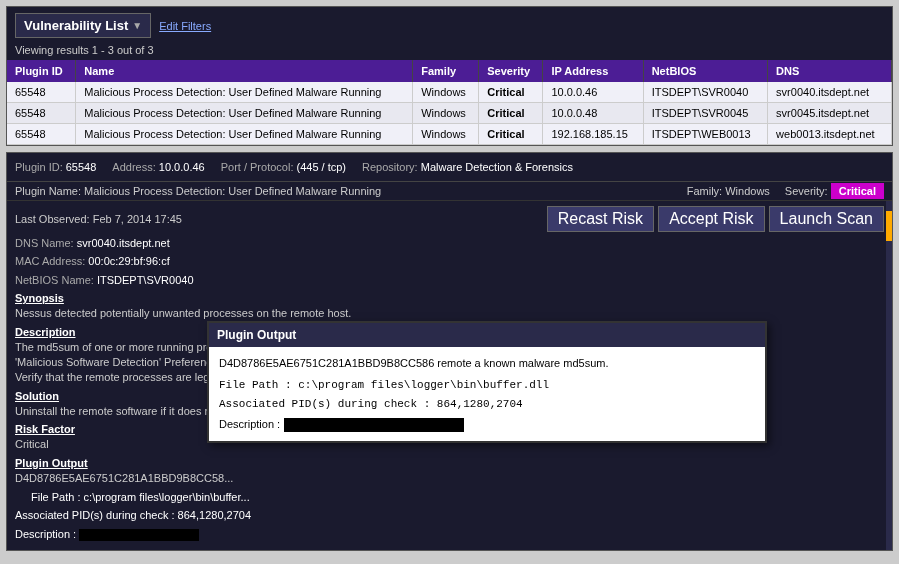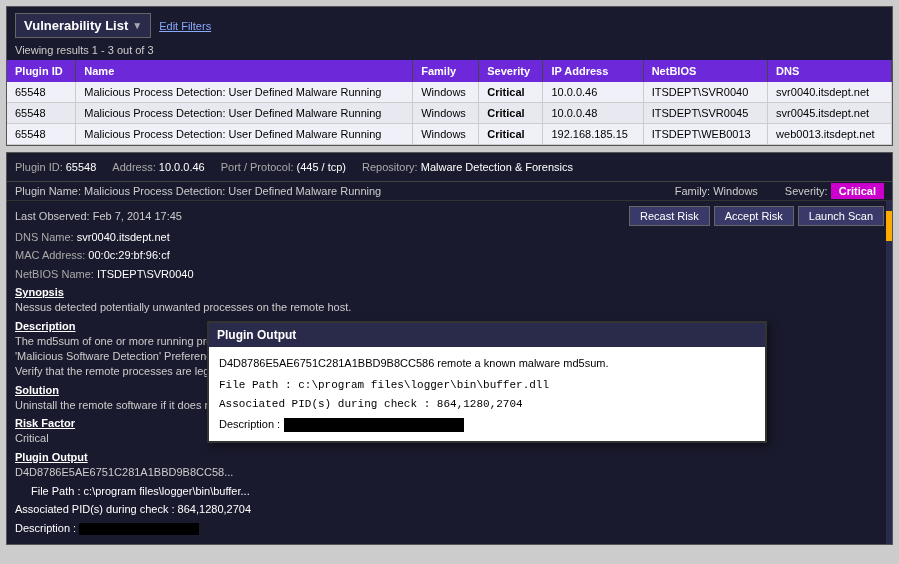--- a/index.html
+++ b/index.html
@@ -51,21 +51,21 @@
       padding: 2px 8px 4px 8px;
     }
 
     
     .vuln-table {
       width: 100%;
       border-collapse: collapse;
       background: #fff;
     }
     .vuln-table thead tr {
-      background: #6d28d9;
+      background: #4c1d95;
       color: #fff;
     }
     .vuln-table thead th {
       padding: 5px 8px;
       text-align: left;
       font-weight: bold;
       font-size: 11px;
       border-right: 1px solid #444;
     }
     .vuln-table tbody tr {
@@ -120,21 +120,21 @@
       border-bottom: 1px solid #333;
       display: flex;
       justify-content: space-between;
       align-items: center;
     }
     .plugin-name-row {
       color: #ccc;
     }
     .family-severity-row {
       display: flex;
-      gap: 27px;
+      gap: 15px;
       align-items: center;
     }
     .severity-badge {
       background: #cc00cc;
       color: #fff;
       padding: 2px 8px;
       font-weight: bold;
       font-size: 11px;
     }
 
@@ -159,21 +159,21 @@
     .action-buttons {
       display: flex;
       gap: 4px;
     }
     .action-btn {
       background: #3a3a6a;
       color: #fff;
       border: 1px solid #666;
       padding: 3px 10px;
       cursor: pointer;
-      font-size: 11px;
+      font-size: 16px;
     }
 
     .section-title {
       color: #fff;
       font-weight: bold;
       text-decoration: underline;
       margin-top: 4px;
       margin-bottom: 2px;
       font-size: 11px;
     }

